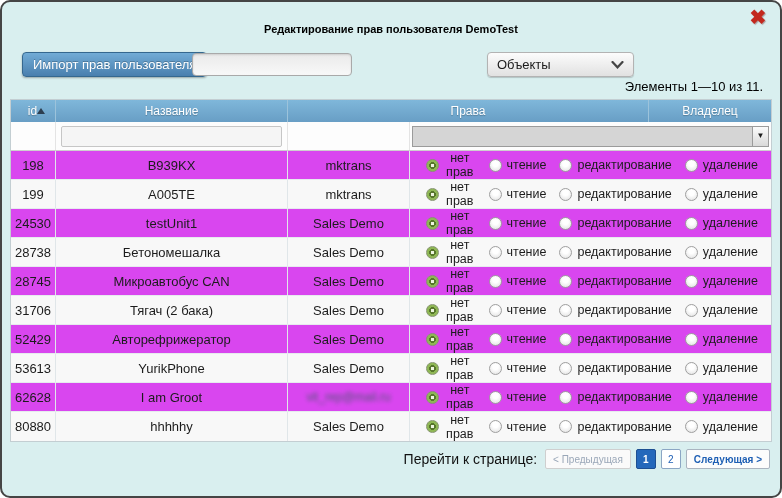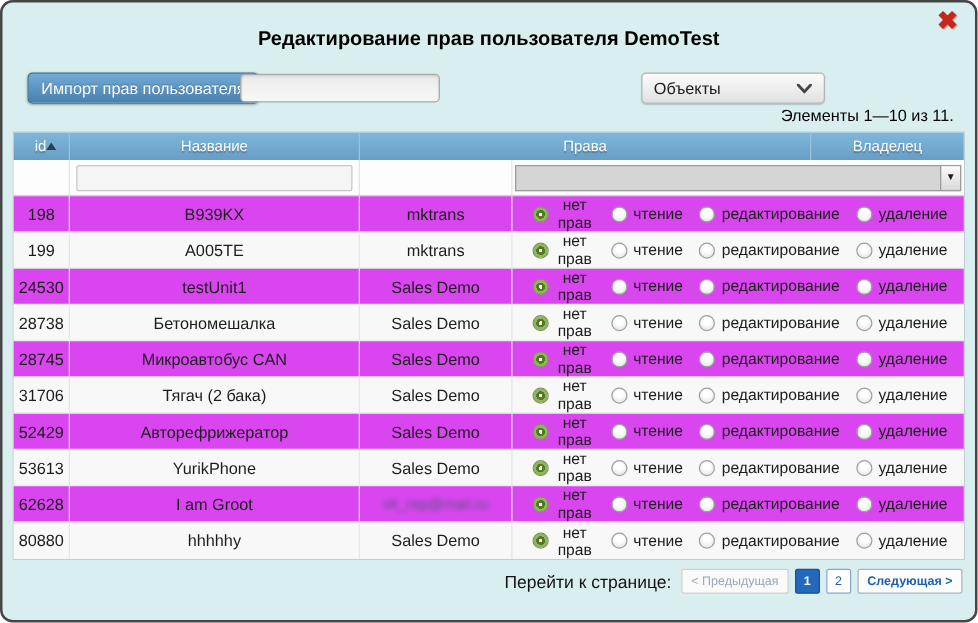--- a/index.html
+++ b/index.html
@@ -2,42 +2,42 @@
 <html><head>
 <meta charset="utf-8">
 <style>
   * { margin:0; padding:0; box-sizing:border-box; }
   html,body { width:782px; height:498px; background:#fff; font-family:"Liberation Sans", sans-serif; }
   .dialog {
     position:absolute; inset:0; width:782px; height:498px;
     background:#d9efef; border:2px solid #454545; border-radius:10px; overflow:hidden;
   }
   .title {
-    margin-top:21px; text-align:center; font-size:16px; font-weight:bold; color:#000;
+    margin-top:21px; text-align:center; font-size:11px; font-weight:bold; color:#000;
   }
   .close-btn {
     position:absolute; top:3px; right:10px; width:24px; height:24px;
     display:flex; align-items:center; justify-content:center; cursor:pointer;
   }
   .close-icon { font-size:20px; font-weight:bold; color:#c3281d; text-shadow:1px 1px 1px rgba(90,0,0,.35); line-height:1; }
 
   .toolbar { position:relative; height:26px; margin-top:17px; }
   .btn-import {
     position:absolute; left:20px; top:0; height:25px; padding:0 10px;
     font-family:"Liberation Sans", sans-serif; font-size:13px; color:#fff; cursor:pointer;
     background:linear-gradient(#72acd6,#497fae); border:1px solid #35688f; border-radius:4px;
     text-shadow:0 -1px 0 rgba(0,0,0,.25); box-shadow:0 1px 2px rgba(0,0,0,.3);
   }
   .import-input {
     position:absolute; left:190px; top:1px; width:160px; height:23px; padding:0 6px;
     background:linear-gradient(#eaeaea,#f8f8f8); border:1px solid #a9a9a9; border-radius:4px;
     box-shadow:inset 0 1px 2px rgba(0,0,0,.12); font-size:13px;
   }
   .entity-select {
-    position:absolute; left:511px; top:0; width:147px; height:25px; padding:0 9px;
+    position:absolute; left:485px; top:0; width:147px; height:25px; padding:0 9px;
     background:linear-gradient(#fcfcfc,#e1e1e1); border:1px solid #b3b3b3; border-radius:4px;
     display:flex; align-items:center; justify-content:space-between; cursor:pointer;
     font-size:13px; color:#1c1c1c; box-shadow:0 1px 1px rgba(0,0,0,.18);
   }
   .summary { text-align:right; margin:1px 17px 5px 0; font-size:13px; color:#000; }
 
   .grid { margin:0 8px; border:1px solid #c3ced2; background:#fff; }
   .ghead {
     display:flex; height:22px; color:#fff; font-size:12px;
     background:linear-gradient(#7fb7da,#689ec5); text-shadow:0 1px 1px rgba(0,0,0,.25);

